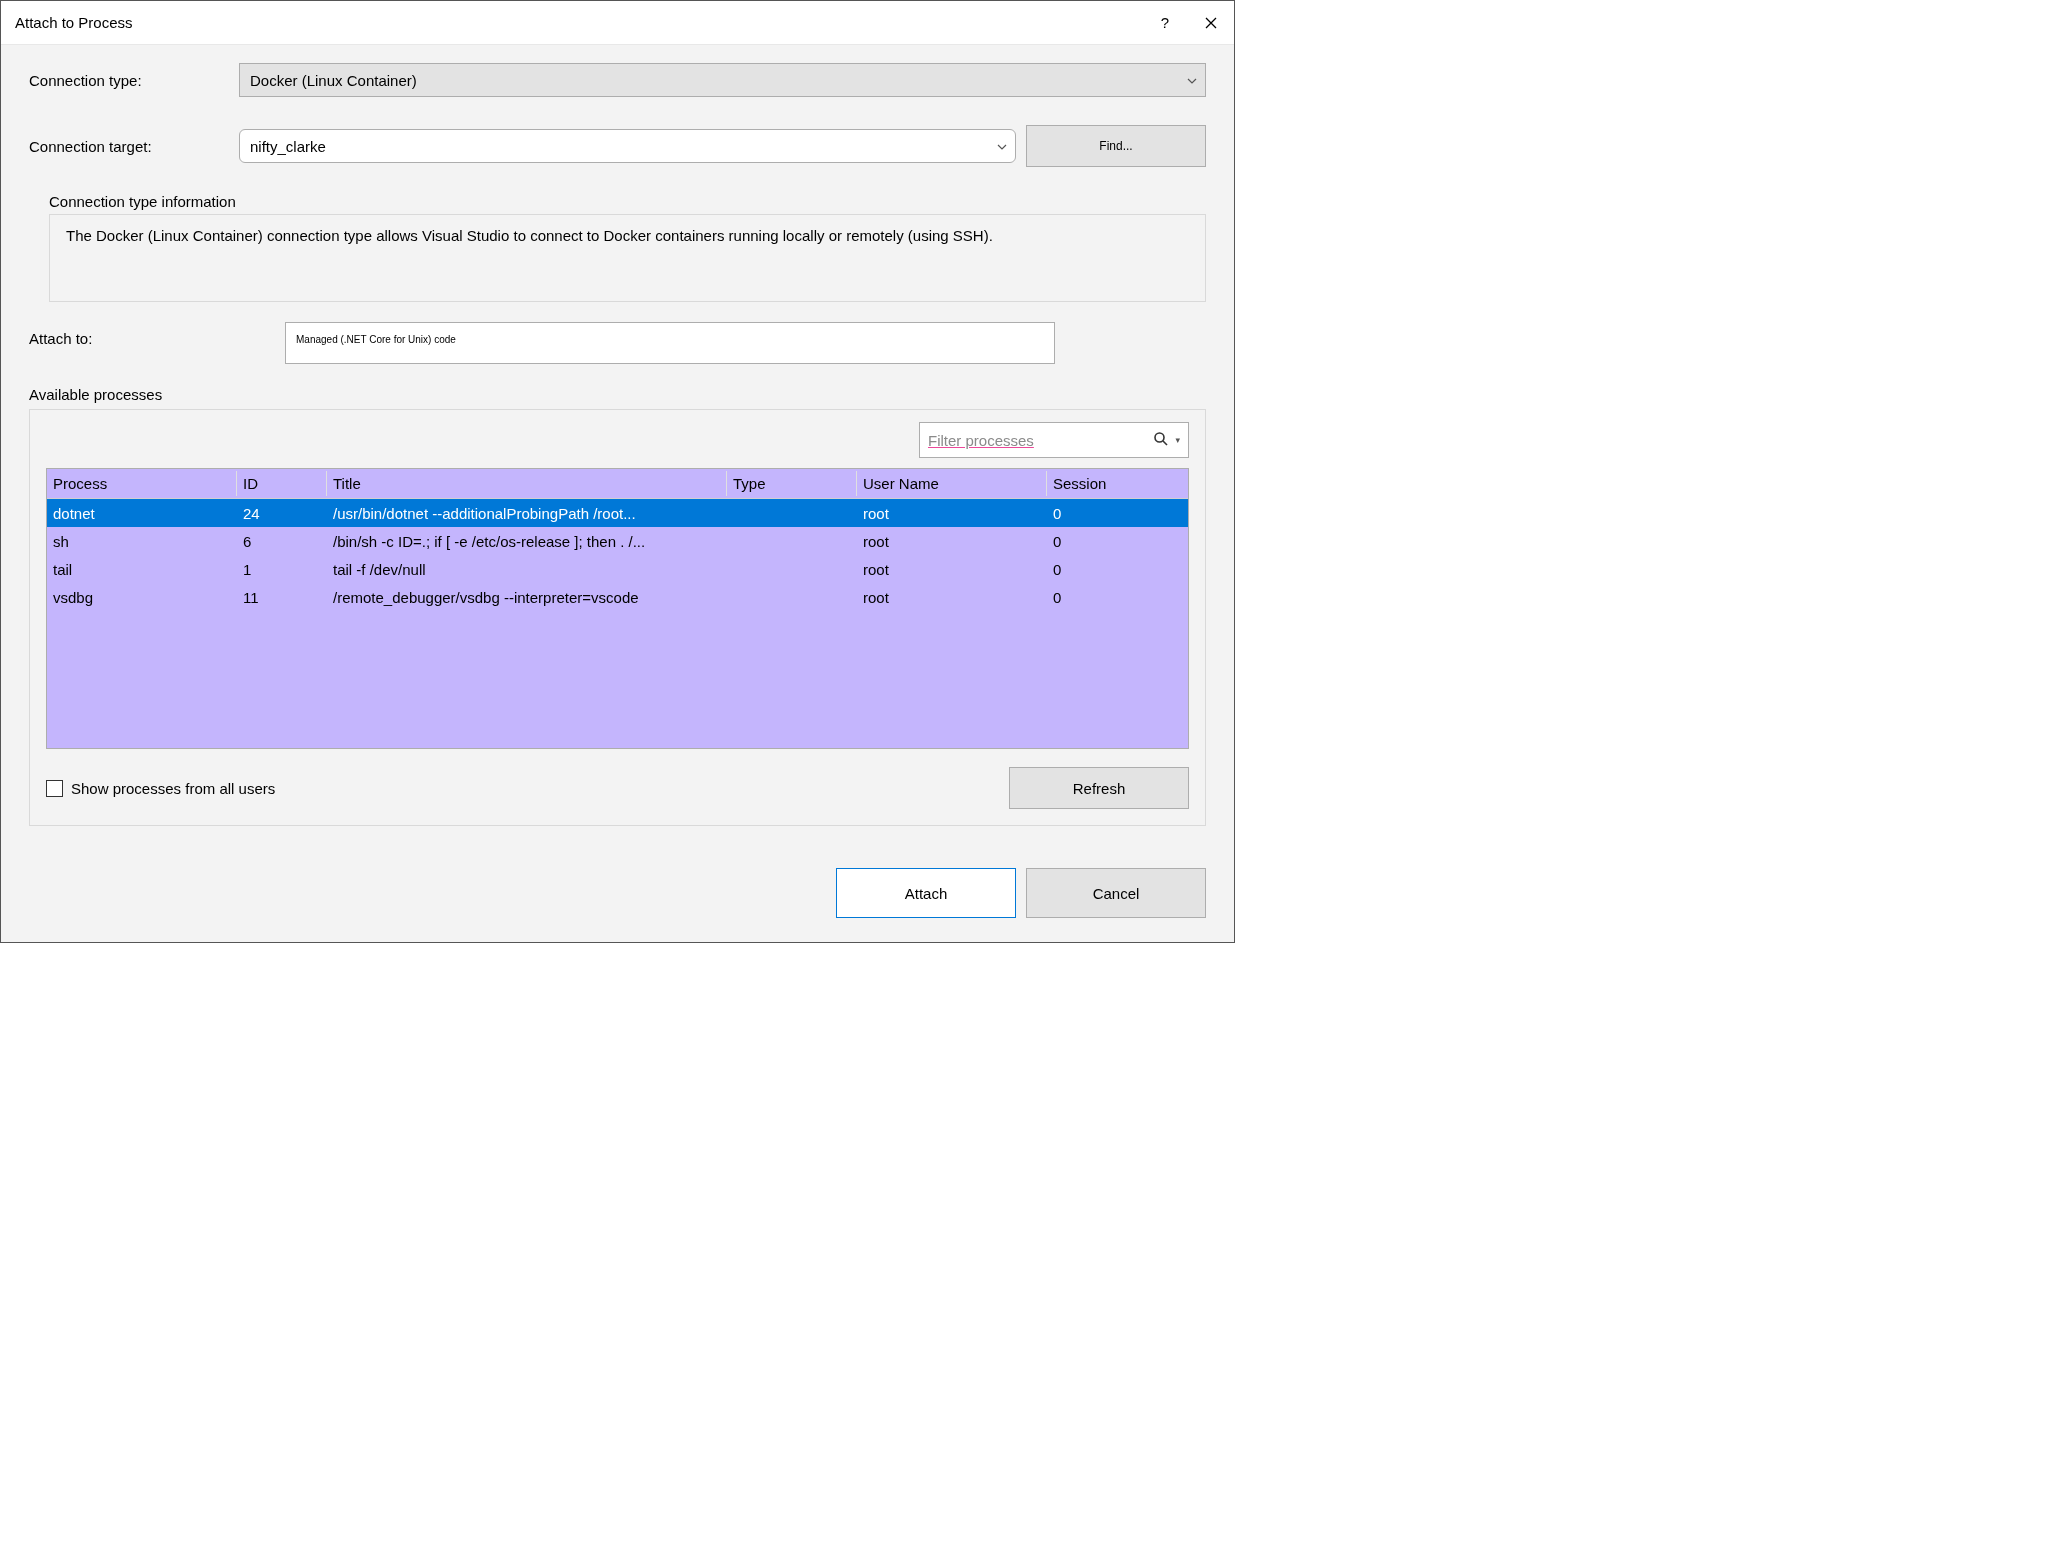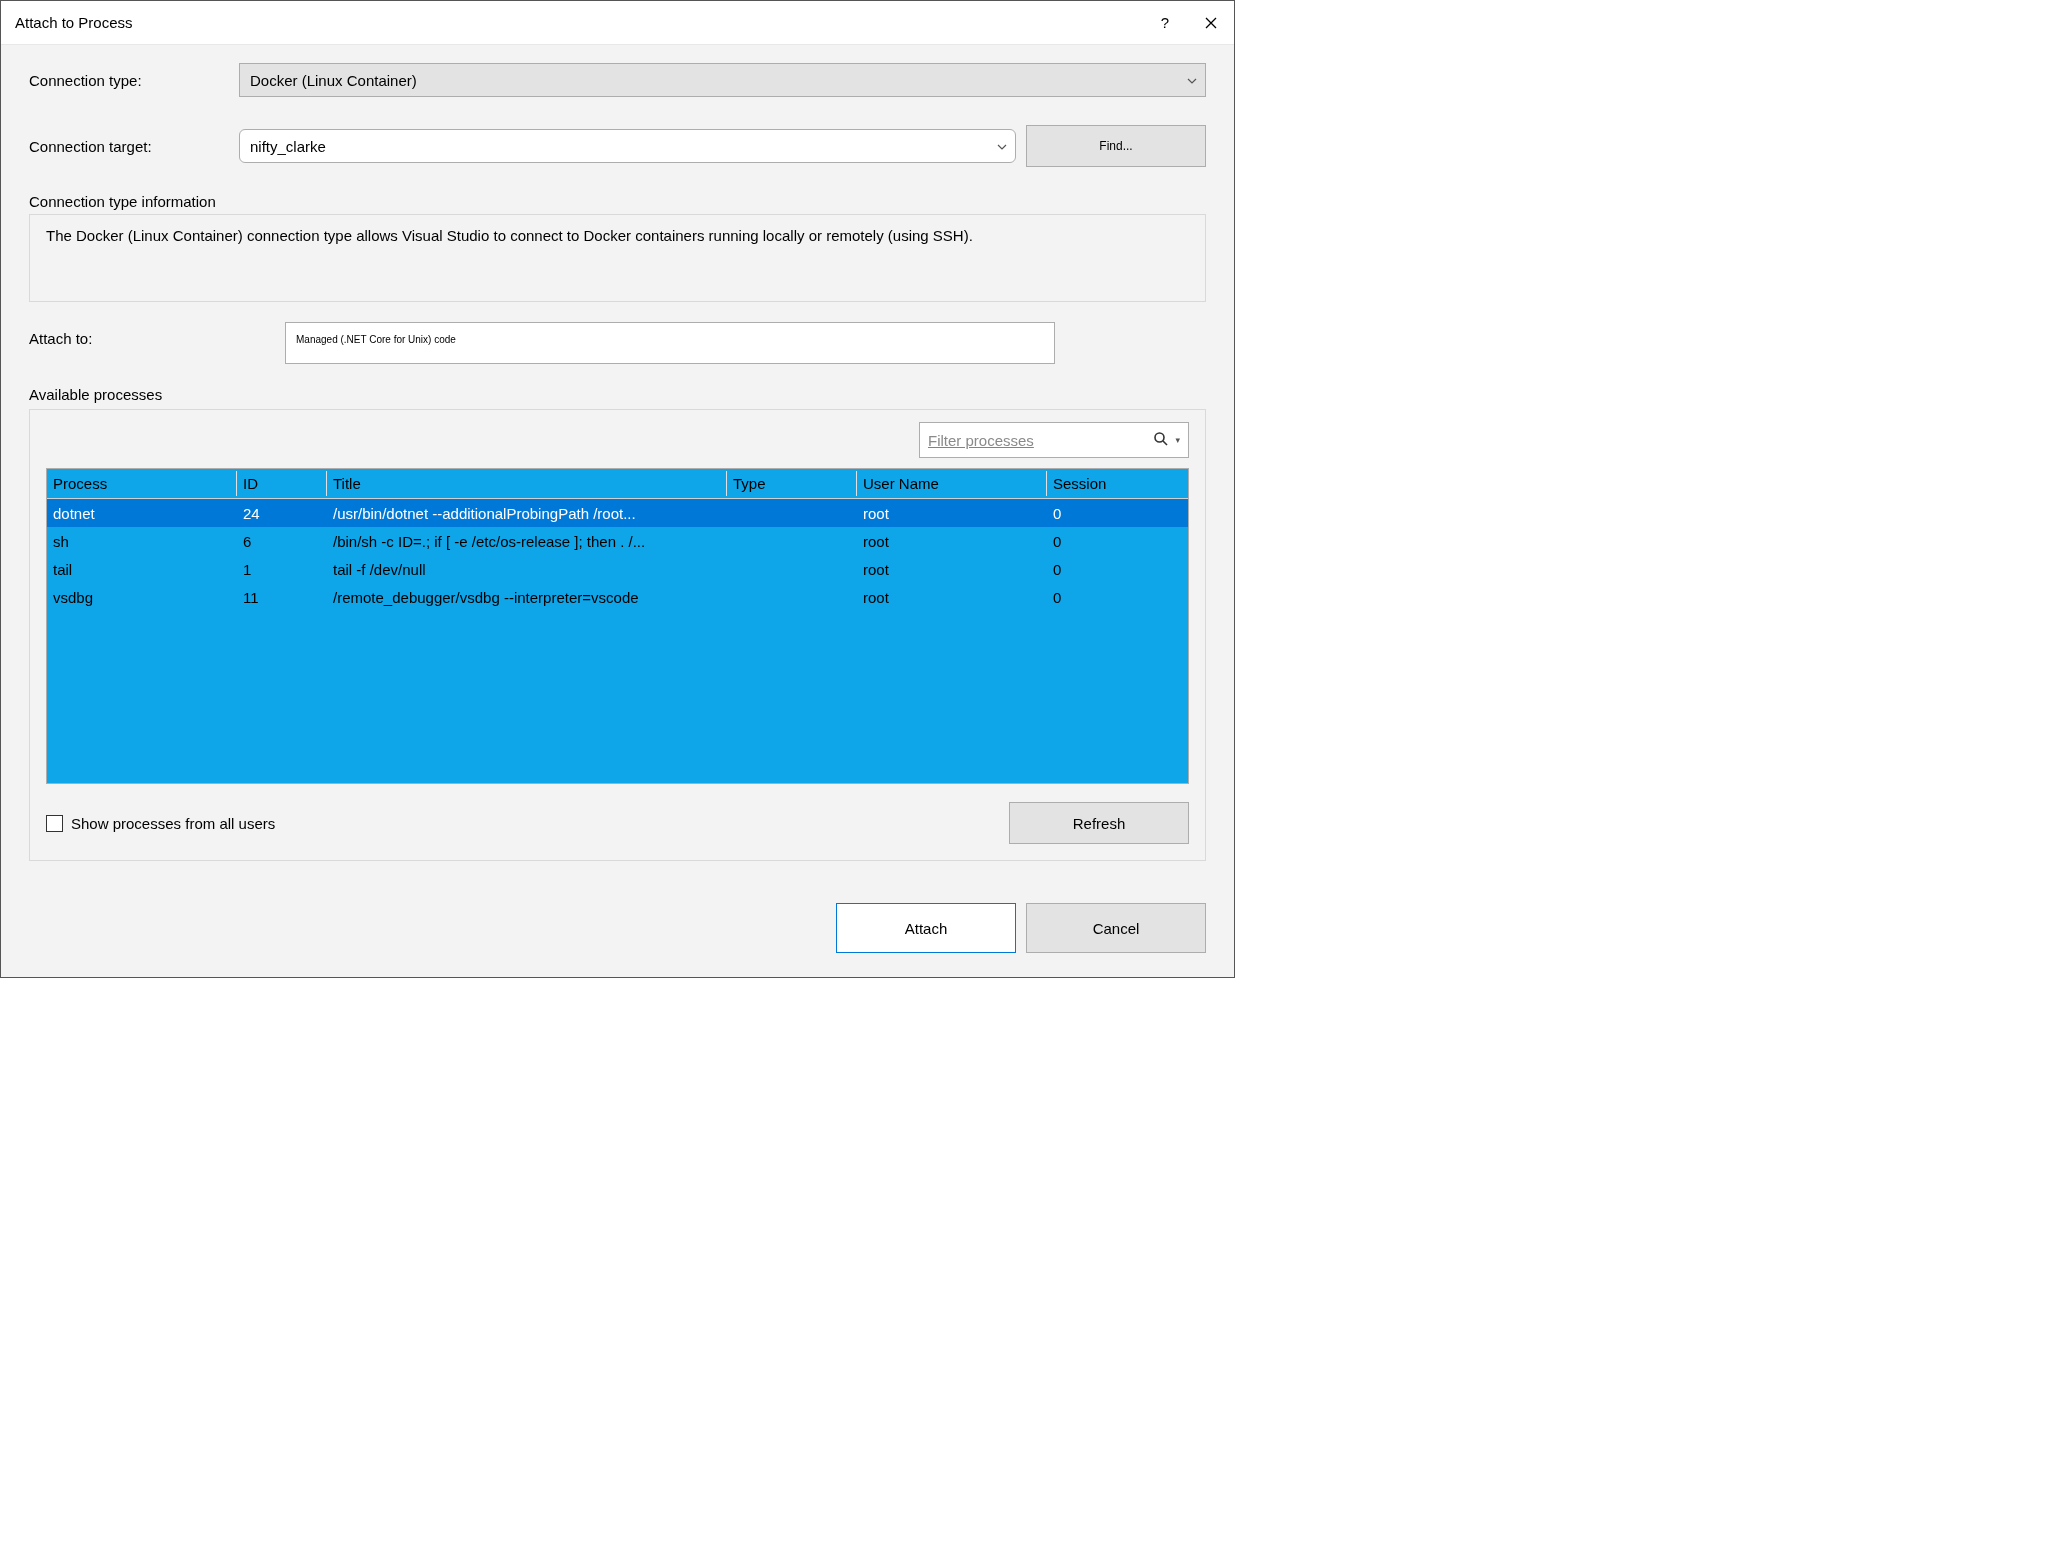--- a/index.html
+++ b/index.html
@@ -48,21 +48,21 @@
   .combo-arrow {
     position: absolute; right: 8px; top: 50%; transform: translateY(-50%);
     font-size: 11px; color: #555;
   }
   .find-btn {
     width: 180px; height: 42px; margin-left: 10px;
     background: #e3e3e3; border: 1px solid #adadad;
     font-size: 12px; cursor: pointer;
   }
 
-  .info-section { margin-top: -2px; }
+  .info-section { margin-top: -2px; margin-left: 20px; }
   .info-title { font-size: 15px; margin-bottom: 4px; }
   .info-box {
     border: 1px solid #d9d9d9; background: #f3f3f3;
     padding: 10px 16px 28px 16px; font-size: 15px; line-height: 1.45;
     min-height: 88px;
   }
 
   .attach-row { display: flex; align-items: flex-start; margin-top: 20px; gap: 46px; }
   .attach-box {
     flex: 0 0 770px; height: 42px;
@@ -80,21 +80,21 @@
   }
   .filter-input {
     flex: 1; border: none; outline: none; font-size: 15px;
     font-family: inherit; color: #ec4899; background: transparent; text-decoration: underline;
   }
   .filter-input::placeholder { color: #8a8a8a; }
   .filter-icon { font-size: 15px; color: #333; margin-left: 4px; }
   .filter-drop { font-size: 9px; color: #555; margin-left: 6px; }
 
   .grid {
-    border: 1px solid #adadad; background: #0ea5e9; height: 316px;
+    border: 1px solid #adadad; background: #c4b5fd; height: 281px;
   }
   .grid-header, .grid-row {
     display: grid;
     grid-template-columns: 190px 90px 400px 130px 190px 1fr;
     align-items: center;
     font-size: 15px;
     padding: 0;
   }
   .grid-header { height: 30px; border-bottom: 1px solid #d0d0d0; }
   .grid-header .cell { padding: 4px 6px; border-right: 1px solid #e0e0e0; }

